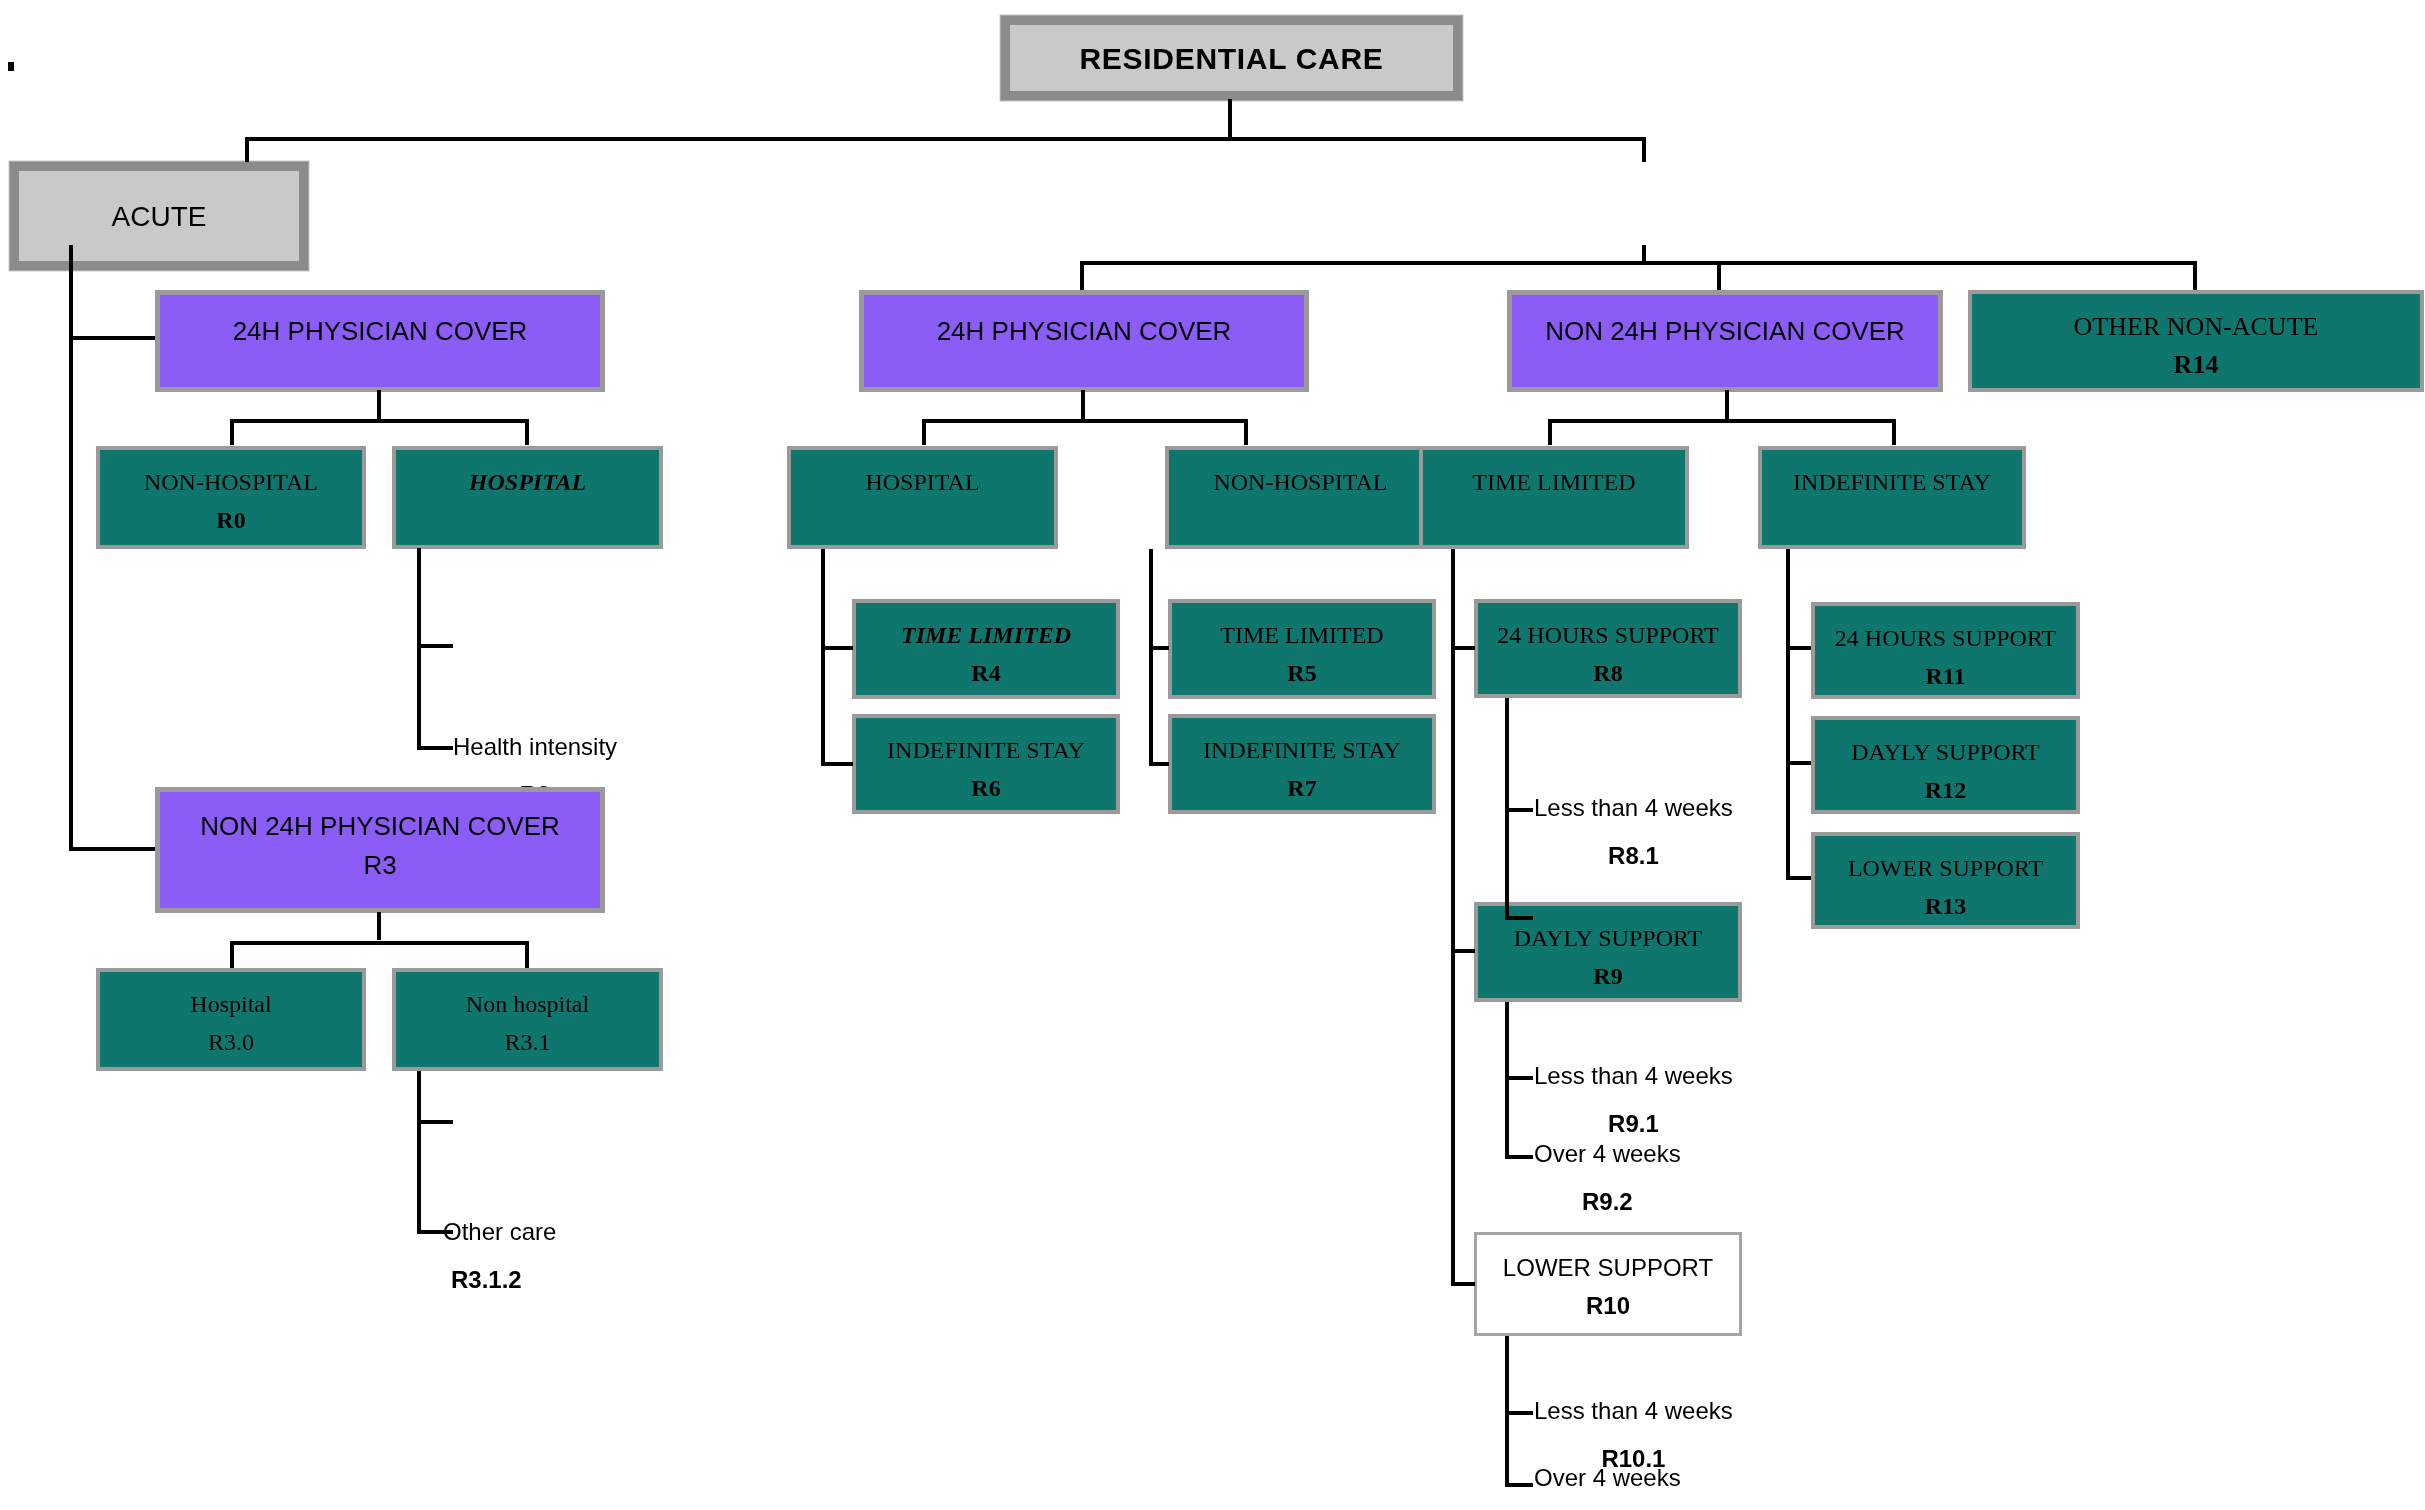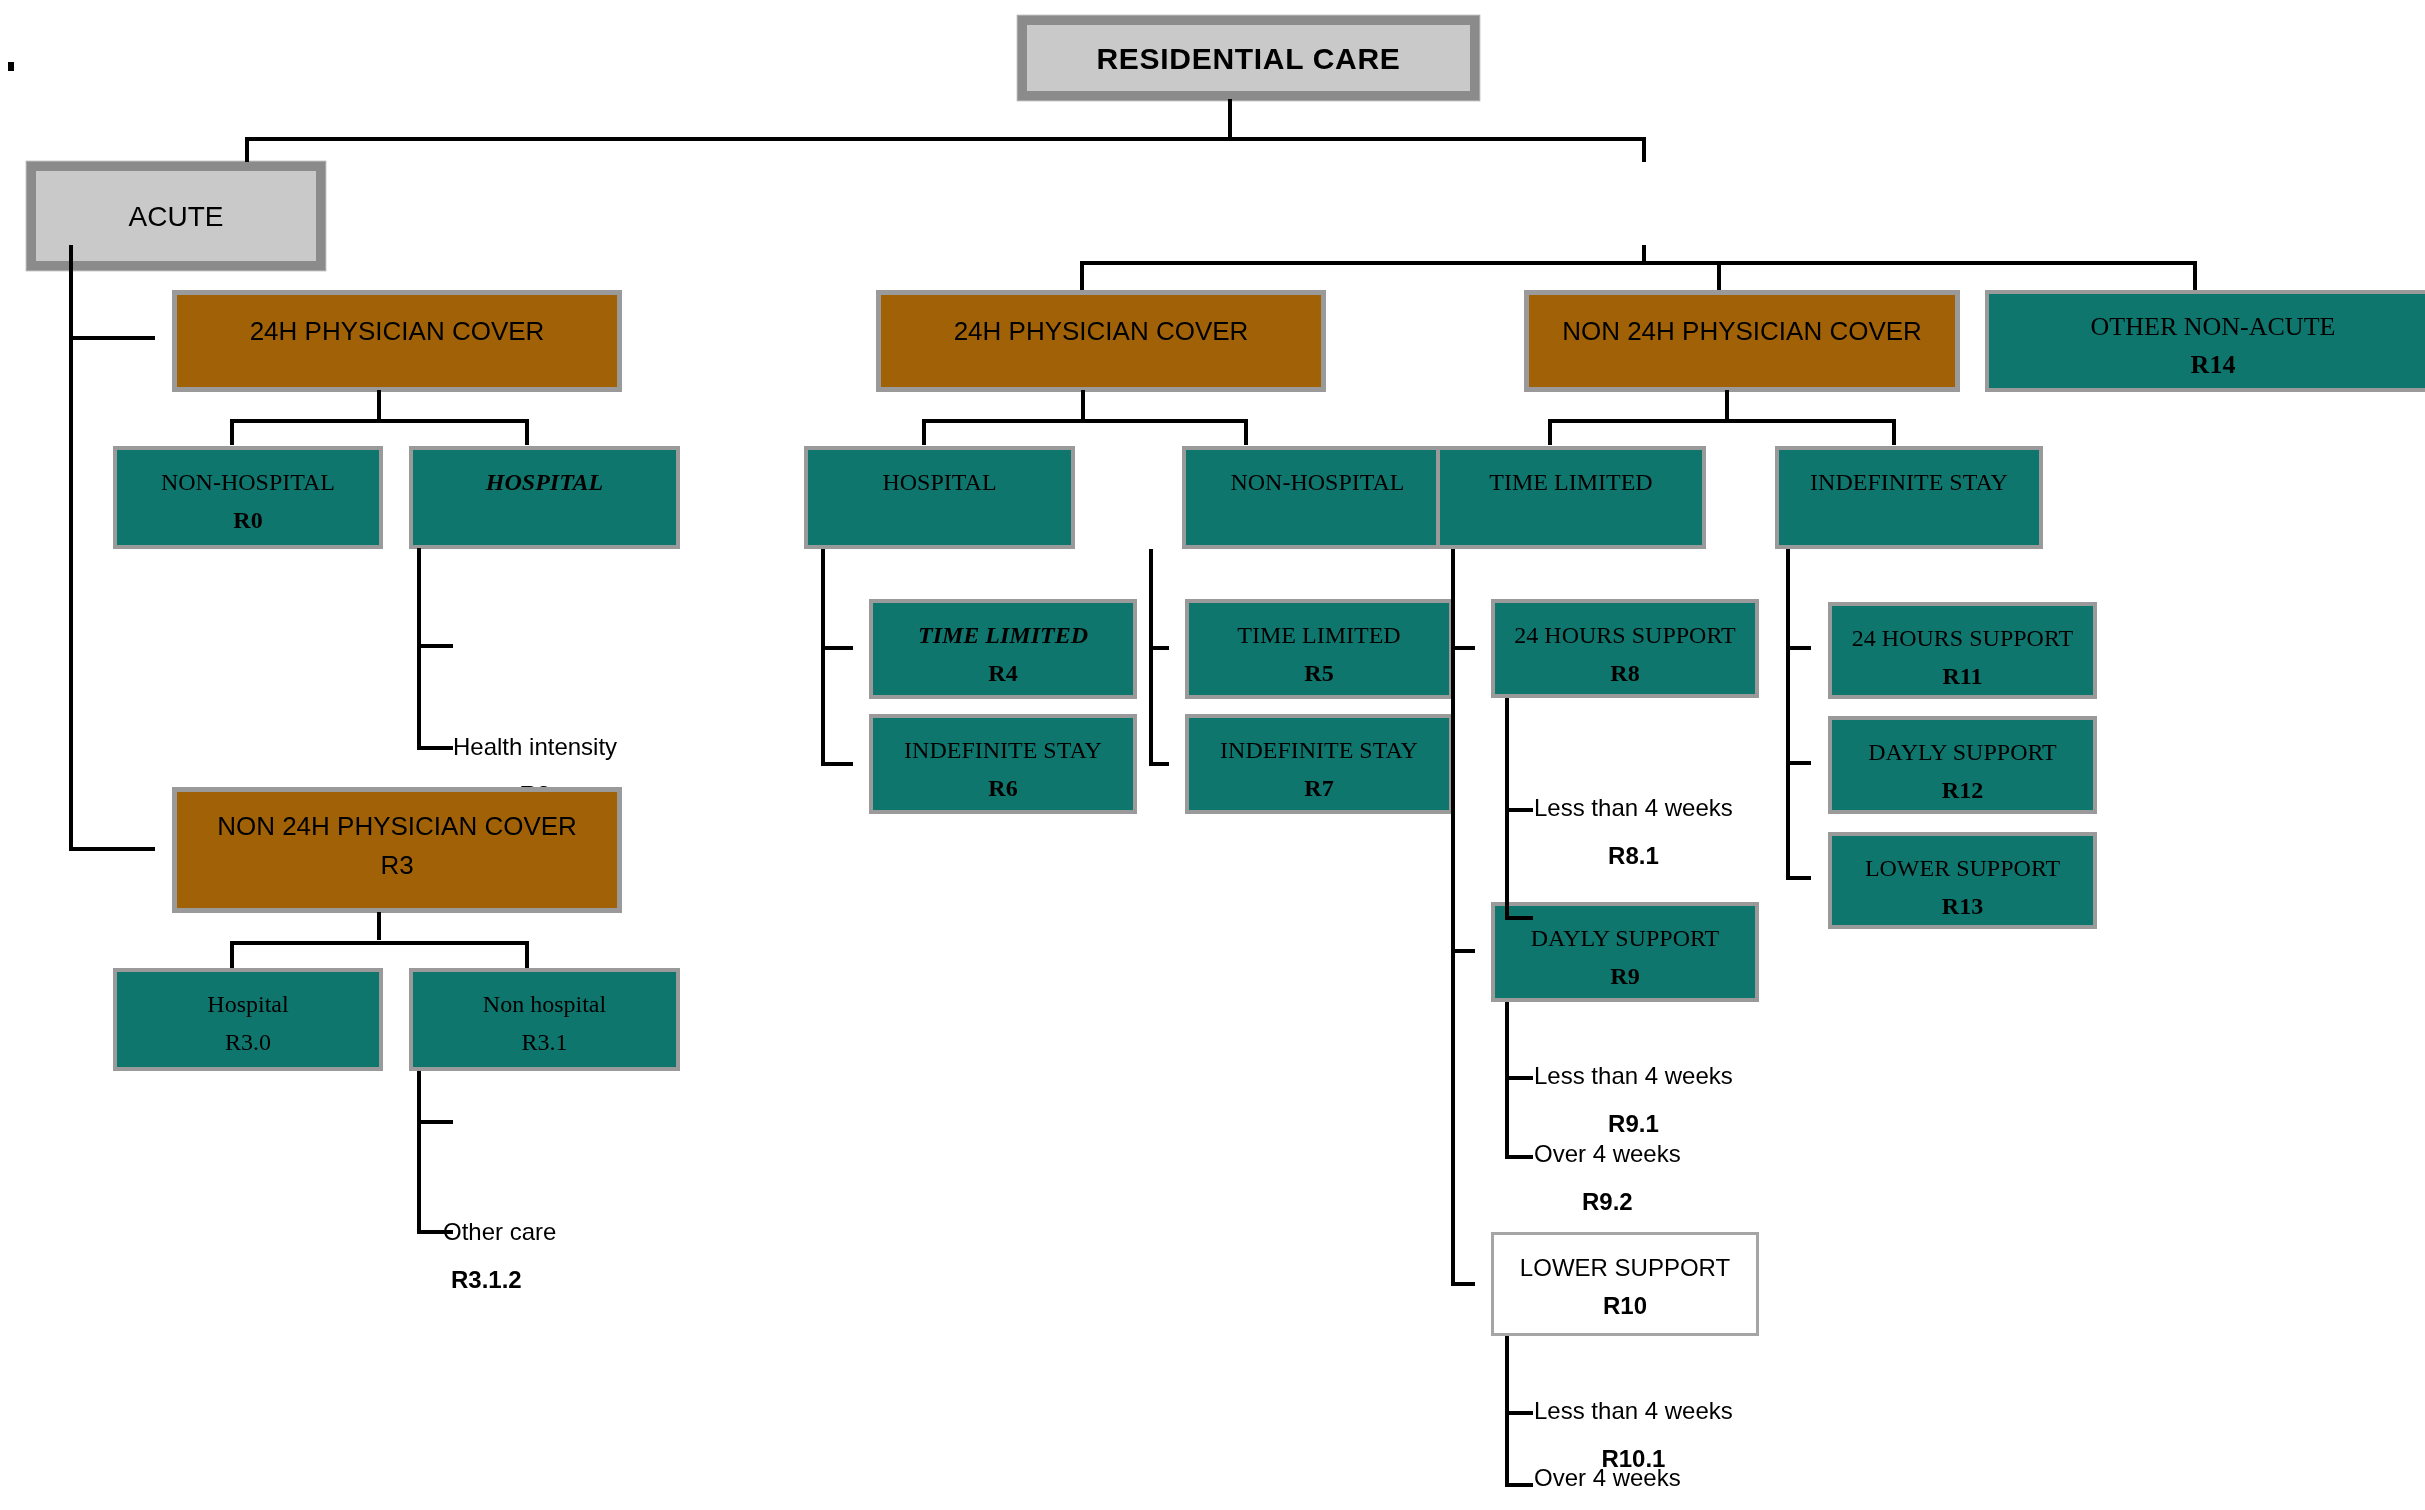--- a/index.html
+++ b/index.html
@@ -1,22 +1,22 @@
 <!DOCTYPE html>
 <html style="font-size:10.5px"><head>
 <meta charset="utf-8">
 <style>
   html,body{margin:0;padding:0;background:#ffffff;}
   #canvas{position:relative;width:2426px;height:1511px;background:#ffffff;overflow:hidden;
           font-family:"Liberation Sans","DejaVu Sans",sans-serif;color:#000;}
   .line{position:absolute;background:#000;}
   .box{position:absolute;box-sizing:border-box;display:flex;flex-direction:column;align-items:center;
-       text-align:center;margin-left:17px;}
+       text-align:center;}
   .gray3d{background:#c9c9c9;border:9.2px solid #8b8b8b;box-shadow:0 0 0 1.3px #a8a8a8;}
-  .graybox{background:#a16207;border:5.3px solid #9a9a9a;}
+  .graybox{background:#8b5cf6;border:5.3px solid #9a9a9a;}
   .whitebox{background:#0f766e;border:4.6px solid #9a9a9a;font-family:Liberation Serif, serif;}
   .thinbox{background:#ffffff;border:3.3px solid #a5a5a5;}
   .center{justify-content:center;}
   .f46b{font-size:30px;font-weight:bold;letter-spacing:0.7px;}
   .f42{font-size:28px;}
   .f40{font-size:26px;}
   .f36{font-size:24px;}
   .box .lbl{line-height:33px;white-space:nowrap;}
   .box .code{line-height:33px;margin-top:5.3px;font-weight:bold;}
   .box .code-reg{line-height:33px;margin-top:5.3px;}

